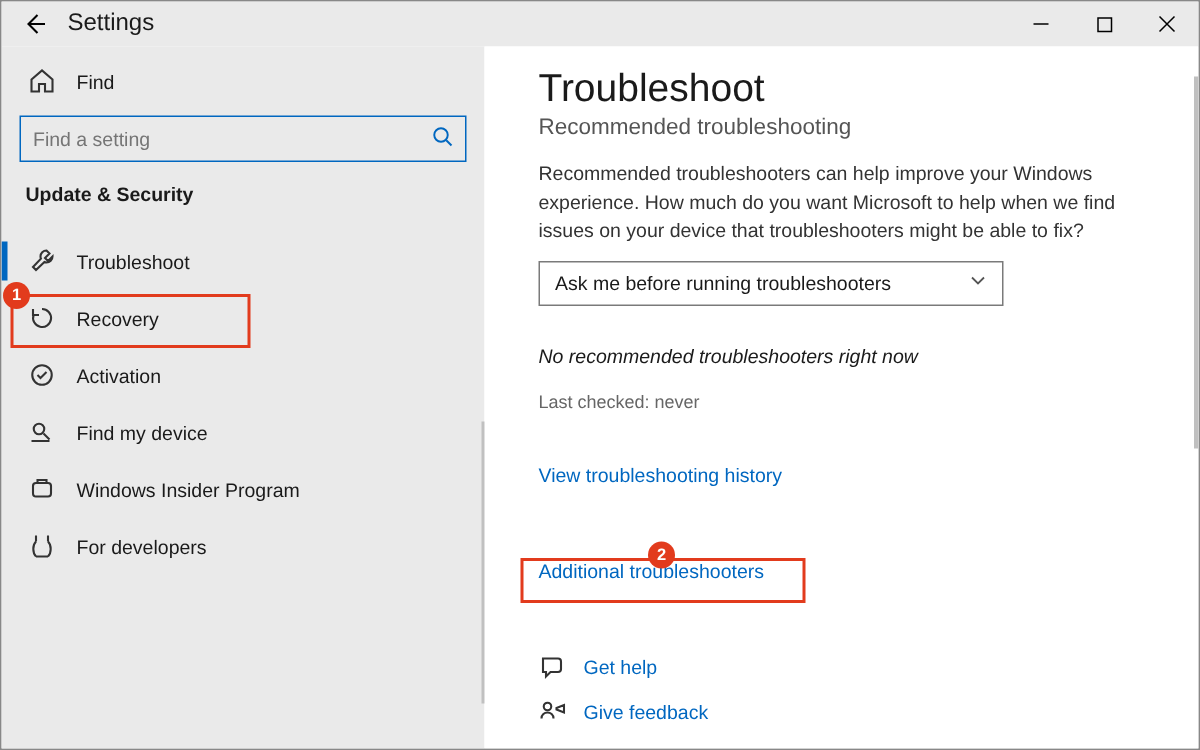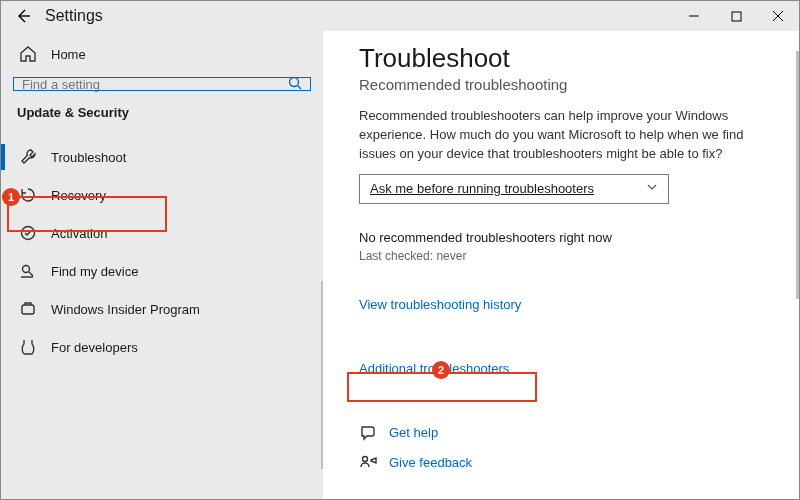--- a/index.html
+++ b/index.html
@@ -5,36 +5,36 @@
     * { margin: 0; padding: 0; box-sizing: border-box; }
     body { font-family: "Segoe UI", Tahoma, sans-serif; font-size: 13px; color: #1a1a1a; background: #fff; width: 800px; height: 500px; overflow: hidden; border: 1px solid #888; }
     .titlebar { height: 30px; display: flex; align-items: center; padding-left: 10px; background: #eaeaea; }
     .back { width: 24px; height: 24px; display:flex; align-items:center; justify-content:center; margin-right: 10px; }
     .title { font-size: 16px; }
     .winctrls { margin-left: auto; display: flex; }
     .winbtn { width: 42px; height: 30px; display:flex; align-items:center; justify-content:center; }
     .main { display: flex; height: calc(100% - 30px); }
     .sidebar { width: 322px; background: #eaeaea; padding: 8px 12px 10px 12px; position: relative; }
     .home-row { display:flex; align-items:center; gap:14px; padding: 6px 6px; margin-bottom: 8px; }
-    .search { border: 1px solid #0067c0; height: 14px; display:flex; align-items:center; padding: 0 8px; margin-bottom: 14px; }
+    .search { border: 1px solid #0067c0; height: 31px; display:flex; align-items:center; padding: 0 8px; margin-bottom: 14px; }
     .search input { border:none; outline:none; background:transparent; flex:1; font-size:13px; color:#888; }
     .search-icon { color:#0067c0; }
     .category { font-weight: 600; font-size: 13px; margin: 6px 0 18px 4px; }
     .sb-items { position: relative; }
     .sb-item { display:flex; align-items:center; gap:14px; padding: 10px 6px; cursor: default; position: relative; }
     .sb-item.active::before { content:""; position:absolute; left:-12px; top:6px; bottom:6px; width:4px; background:#0067c0; }
     .sb-item-icon { width:18px; height:18px; display:flex; align-items:center; justify-content:center; }
     .sb-item-icon svg { stroke:#333; fill:none; stroke-width:1.4; }
     .content { flex:1; background:#fff; padding: 12px 36px 10px 36px; position:relative; overflow:hidden; }
     .h1 { font-size: 26px; font-weight: 500; margin-bottom: 2px; }
     .sub { font-size: 15px; color:#555; font-weight: 400; margin-bottom: 14px; }
     .desc { font-size: 13px; color:#333; line-height: 1.45; margin-bottom: 10px; }
-    .dropdown { border:1px solid #7a7a7a; height:30px; padding: 0 10px; display:flex; align-items:center; justify-content:space-between; width: 310px; margin-bottom: 26px; cursor:default;text-decoration:underline; }
+    .dropdown { border:1px solid #7a7a7a; height:30px; padding: 0 10px; display:flex; align-items:center; justify-content:space-between; width: 310px; margin-bottom: 26px; cursor:default; }
     .chev { color:#555; }
-    .status-line { font-size:13px; margin-bottom:4px; }
+    .status-line { font-size:13px; margin-bottom:16px;font-style:italic; }
     .muted { color:#666; font-size:12px; margin-bottom: 34px; }
     .link { color:#0067c0; font-size:13px; display:inline-block; cursor:default; }
     .link.spaced { margin-bottom: 34px; }
     .footer-row { display:flex; align-items:center; gap:12px; margin-top: 12px; }
     .footer-row .ic { width:18px; height:18px; display:flex; align-items:center; justify-content:center; }
     .footer-row .ic svg { stroke:#333; fill:none; stroke-width:1.4; }
     .scrollbar { position:absolute; right:0; top:8px; bottom:8px; width:3px; background:#c0c0c0; }
     
     .callout { position:absolute; border:2px solid #e23b1d; pointer-events:none; }
     .badge { position:absolute; width:18px; height:18px; border-radius:50%; background:#e23b1d; color:#fff; font-size:11px; font-weight:600; display:flex; align-items:center; justify-content:center; }
@@ -74,21 +74,21 @@
 </div>
 
 <div class="main">
   <div class="sidebar">
     <div class="home-row">
       <span class="sb-item-icon">
           <svg viewBox="0 0 18 18" width="18" height="18">
             <path d="M2 8 L9 2 L16 8 V16 H11 V11 H7 V16 H2 Z"></path>
           </svg>
         </span>
-      <span>Home</span>
+      <span>Find</span>
     </div>
     <div class="search">
       <input placeholder="Find a setting" style="">
       <span class="search-icon"><svg width="14" height="14" viewBox="0 0 14 14">
             <circle cx="6" cy="6" r="4.5" fill="none" stroke="#0067c0" stroke-width="1.3"></circle>
             <path d="M9.5 9.5 L13 13" stroke="#0067c0" stroke-width="1.3"></path>
           </svg></span>
     </div>
     <div class="category">Update &amp; Security</div>
 

